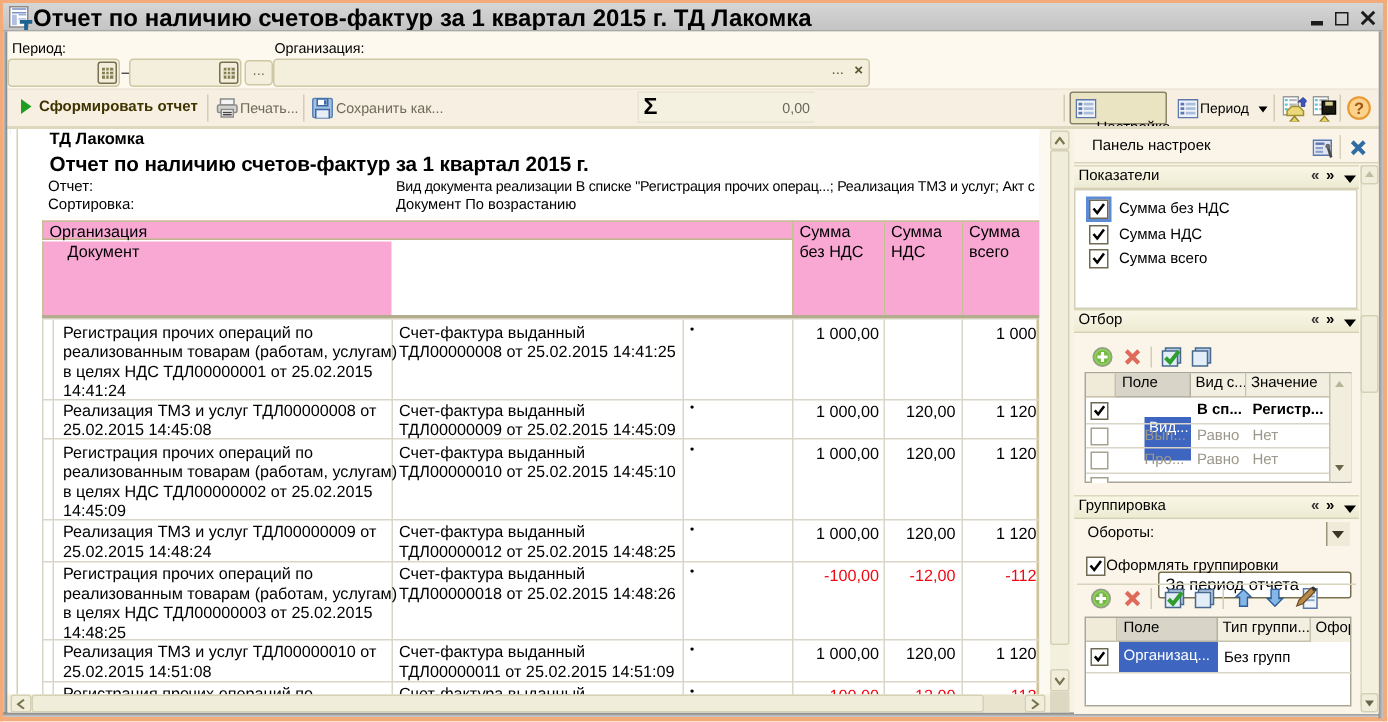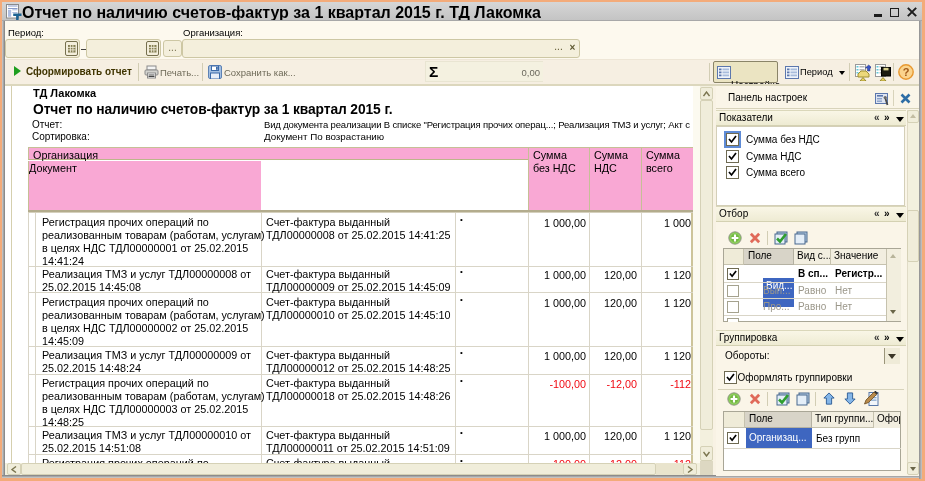--- a/index.html
+++ b/index.html
@@ -182,21 +182,21 @@
     <div class="abs" style="left:684px;top:62px;width:1.5px;height:316px;background:#cdc49a"></div>
     <div class="abs" style="left:26px;top:2px;font-weight:bold;font-size:11px">ТД Лакомка</div>
     <div class="abs" style="left:26px;top:17px;font-weight:bold;font-size:13.8px;letter-spacing:-0.1px">Отчет по наличию счетов-фактур за 1 квартал 2015 г.</div>
     <div class="abs" style="left:25px;top:34px;font-size:10px">Отчет:</div>
     <div class="abs" style="left:257px;top:34px;width:430px;overflow:hidden;white-space:nowrap;font-size:9.5px;letter-spacing:-0.16px">Вид документа реализации В списке "Регистрация прочих операц...; Реализация ТМЗ и услуг; Акт с</div>
     <div class="abs" style="left:25px;top:46px;font-size:10px">Сортировка:</div>
     <div class="abs" style="left:257px;top:46px;font-size:9.8px">Документ По возрастанию</div>
 
     <div class="abs hdrcell" style="left:21px;top:62px;width:500px;height:13px;border-bottom:1px solid #bdb58a;padding:1px 0 0 4px">Организация</div>
 
-    <div class="abs hdrcell" style="left:21px;top:76px;width:233px;height:49px;border-top:none;padding:1px 0 0 0">Документ</div>
+    <div class="abs hdrcell" style="left:21px;top:76px;width:233px;height:49px;border-top:none;padding:1px 0 0 16px">Документ</div>
 
     <div class="abs hdrcell" style="left:521px;top:62px;width:61px;height:63px;padding:1px 0 0 4px;line-height:13px">Сумма без&nbsp;НДС</div>
     <div class="abs hdrcell" style="left:582px;top:62px;width:52px;height:63px;padding:1px 0 0 4px;line-height:13px">Сумма НДС</div>
     <div class="abs hdrcell" style="left:634px;top:62px;width:53px;height:63px;padding:1px 0 0 4px;line-height:13px">Сумма всего</div>
     <div class="abs" style="left:21px;top:125px;width:666px;height:2px;background:#b3ac8d"></div>
     <div class="abs" style="left:21px;top:127px;width:666px;height:1px;background:#d5d0bd"></div>
 
     <div class="abs gl" style="left:21px;top:128px;width:1px;height:251px"></div>
     <div class="abs gl" style="left:28px;top:128px;width:1px;height:251px"></div>
     <div class="abs gl" style="left:254px;top:128px;width:1px;height:251px"></div>
@@ -386,20 +386,21 @@
     <div class="abs greyt" style="left:119px;top:215px">Нет</div>
     <div class="abs gl" style="left:8px;top:229px;width:162px;height:1px"></div>
     <div class="abs chk" style="left:11px;top:232px;width:12px;height:4px;border-color:#a5a28e;border-bottom:none"></div>
 
     <div class="abs secbar" style="left:0;top:244px;width:190px;height:16px"></div>
     <div class="abs" style="left:3px;top:246px">Группировка</div>
     <div class="abs" style="left:158px;top:246px;font-weight:bold;color:#333">«</div>
     <div class="abs" style="left:168px;top:246px;font-weight:bold;color:#000">»</div>
     <div class="abs arr" style="left:180px;top:251px;border-top:5px solid #000;border-left:4px solid transparent;border-right:4px solid transparent"></div>
     <div class="abs" style="left:9px;top:264px">Обороты:</div>
+    <div class="abs tf" style="left:56px;top:261px;width:129px;height:18px;padding:2px 0 0 4px">За период отчета</div>
     <div class="abs" style="left:168px;top:262px;width:16px;height:16px;background:#efebd8;border-left:1px solid #9b957a"></div>
     <div class="abs arr" style="left:172px;top:268px;border-top:5px solid #3a3526;border-left:4px solid transparent;border-right:4px solid transparent"></div>
     <div class="abs chk" style="left:8px;top:285px;width:13px;height:13px"></div>
     <svg class="abs" style="left:10px;top:287px" width="9" height="9" viewBox="0 0 9 9">
         <path d="M1 4 L3.5 7 L8 1" stroke="#000" stroke-width="1.7" fill="none"></path>
       </svg>
     <div class="abs" style="left:21.5px;top:286px">Оформлять группировки</div>
     <div class="abs" style="left:2px;top:303px;width:186px;height:1px;background:#d8d3bb"></div>
 
     <svg class="abs" style="left:11px;top:306px" width="14" height="14" viewBox="0 0 14 14">

